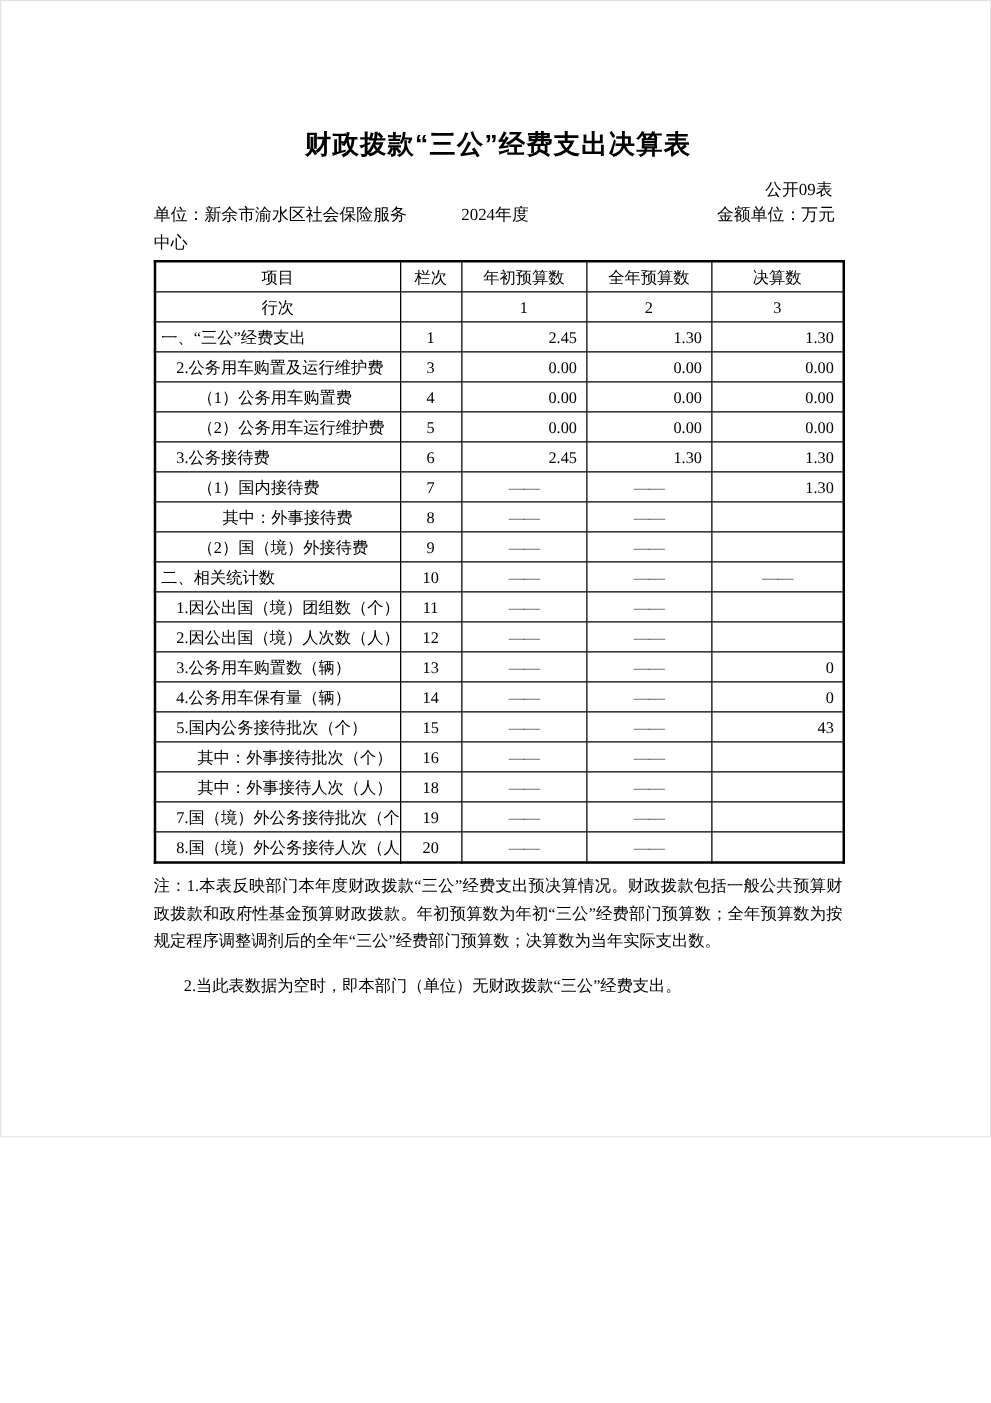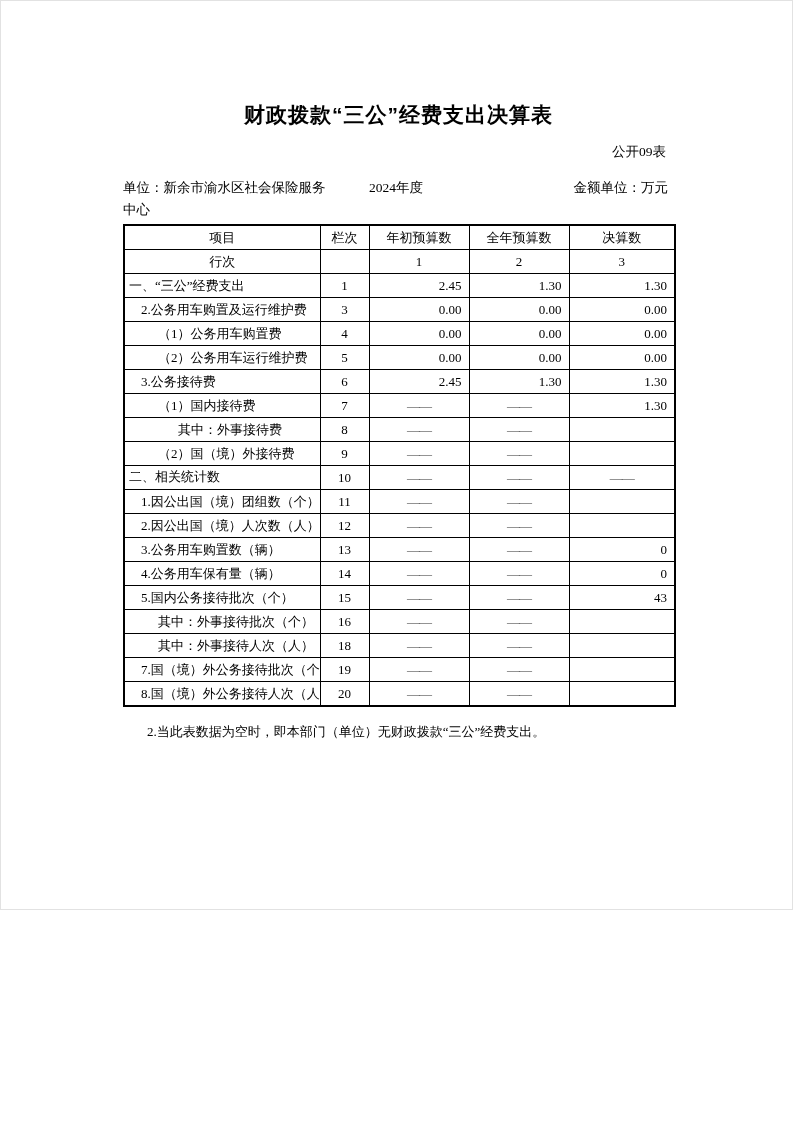--- a/index.html
+++ b/index.html
@@ -32,21 +32,21 @@
   }
   .form-code {
     margin-top: 14px;
     text-align: right;
     font-size: 13.5px;
     padding-right: 8px;
   }
   .meta-row {
     display: flex;
     align-items: flex-start;
-    margin-top: 16px;
+    margin-top: 0;
     font-size: 13.5px;
     line-height: 22px;
   }
   .unit { width: 206px; word-break: break-all; }
   .year { margin-left: 40px; white-space: nowrap; }
   .amount-unit { margin-left: auto; white-space: nowrap; padding-right: 6px; }
   table.expense {
     margin-top: 3px;
     border-collapse: collapse;
     table-layout: fixed;
@@ -185,21 +185,21 @@
 
       <tr>
         <td class="label-cell" style="padding-left: 33px;">（2）国（境）外接待费</td>
         <td class="c">9</td>
         <td class="val-cell dash">——</td>
         <td class="val-cell dash">——</td>
         <td class="val-cell"></td>
       </tr>
 
       <tr>
-        <td class="label-cell" style="padding-left: 4px; font-family: Liberation Mono, monospace;">二、相关统计数</td>
+        <td class="label-cell" style="padding-left: 4px;">二、相关统计数</td>
         <td class="c">10</td>
         <td class="val-cell dash">——</td>
         <td class="val-cell dash">——</td>
         <td class="val-cell dash">——</td>
       </tr>
 
       <tr>
         <td class="label-cell" style="padding-left: 16px;">1.因公出国（境）团组数（个）</td>
         <td class="c">11</td>
         <td class="val-cell dash">——</td>
@@ -268,19 +268,20 @@
         <td class="label-cell" style="padding-left: 16px;">8.国（境）外公务接待人次（人）</td>
         <td class="c">20</td>
         <td class="val-cell dash">——</td>
         <td class="val-cell dash">——</td>
         <td class="val-cell"></td>
       </tr>
     </tbody>
     </table>
 
     <div class="notes">
+      <p>注：1.本表反映部门本年度财政拨款“三公”经费支出预决算情况。财政拨款包括一般公共预算财政拨款和政府性基金预算财政拨款。年初预算数为年初“三公”经费部门预算数；全年预算数为按规定程序调整调剂后的全年“三公”经费部门预算数；决算数为当年实际支出数。</p>
       <p class="note2">2.当此表数据为空时，即本部门（单位）无财政拨款“三公”经费支出。</p>
     </div>
 
   </div>
 
   <div class="page-number">— 14 —</div>
 </div>
 
 </body></html>

